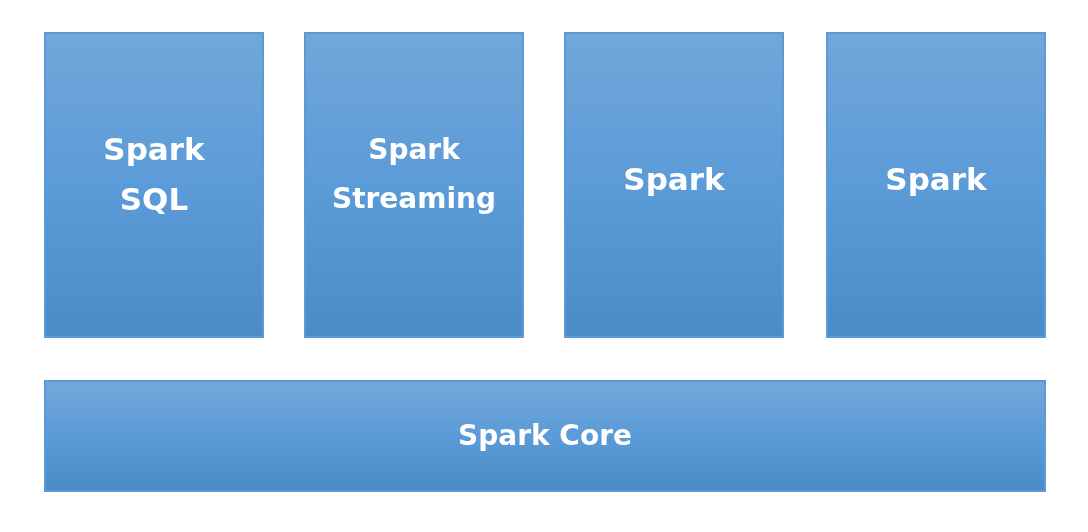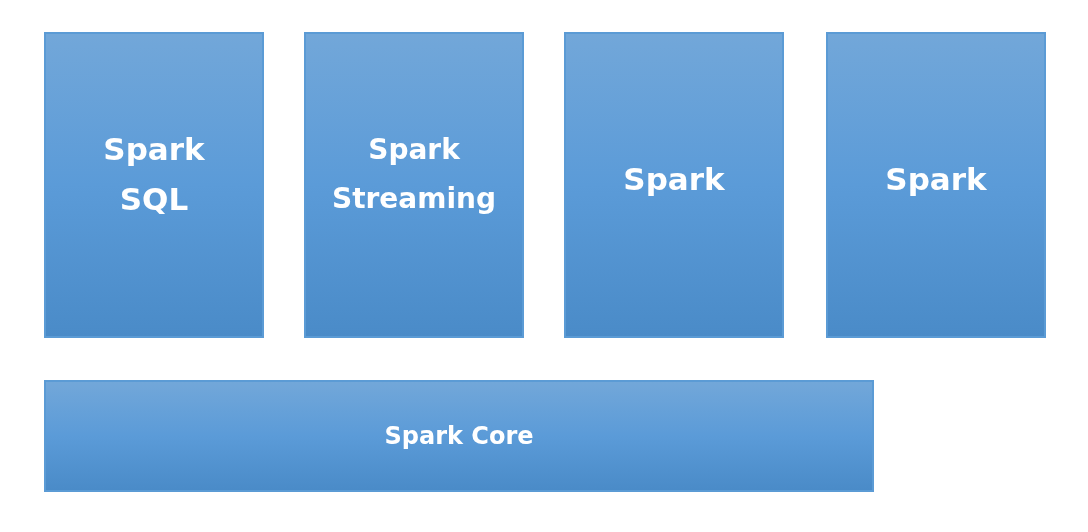--- a/index.html
+++ b/index.html
@@ -18,21 +18,21 @@
     color: #ffffff;
     font-weight: bold;
     font-size: 31px;
     line-height: 1.6;
   }
   .top { top: 32px; height: 306px; width: 220px; }
   #b0 { left: 44px; }
   #b1 { left: 304px; font-size: 28px; line-height: 1.75; }
   #b2 { left: 564px; }
   #b3 { left: 826px; }
-  .core { left: 44px; top: 380px; width: 830px; height: 112px; font-size: 24px; }
+  .core { left: 44px; top: 380px; width: 1002px; height: 112px; font-size: 28px; }
   .label { white-space: pre-line; display: block; }
   #b0 .label { margin-top: -20px; }
   #b1 .label { margin-top: -22px; }
   #b2 .label, #b3 .label { margin-top: -10px; }
 </style>
 </head>
 <body>
 
 <div class="box top" id="b0">
   <span class="label">Spark

